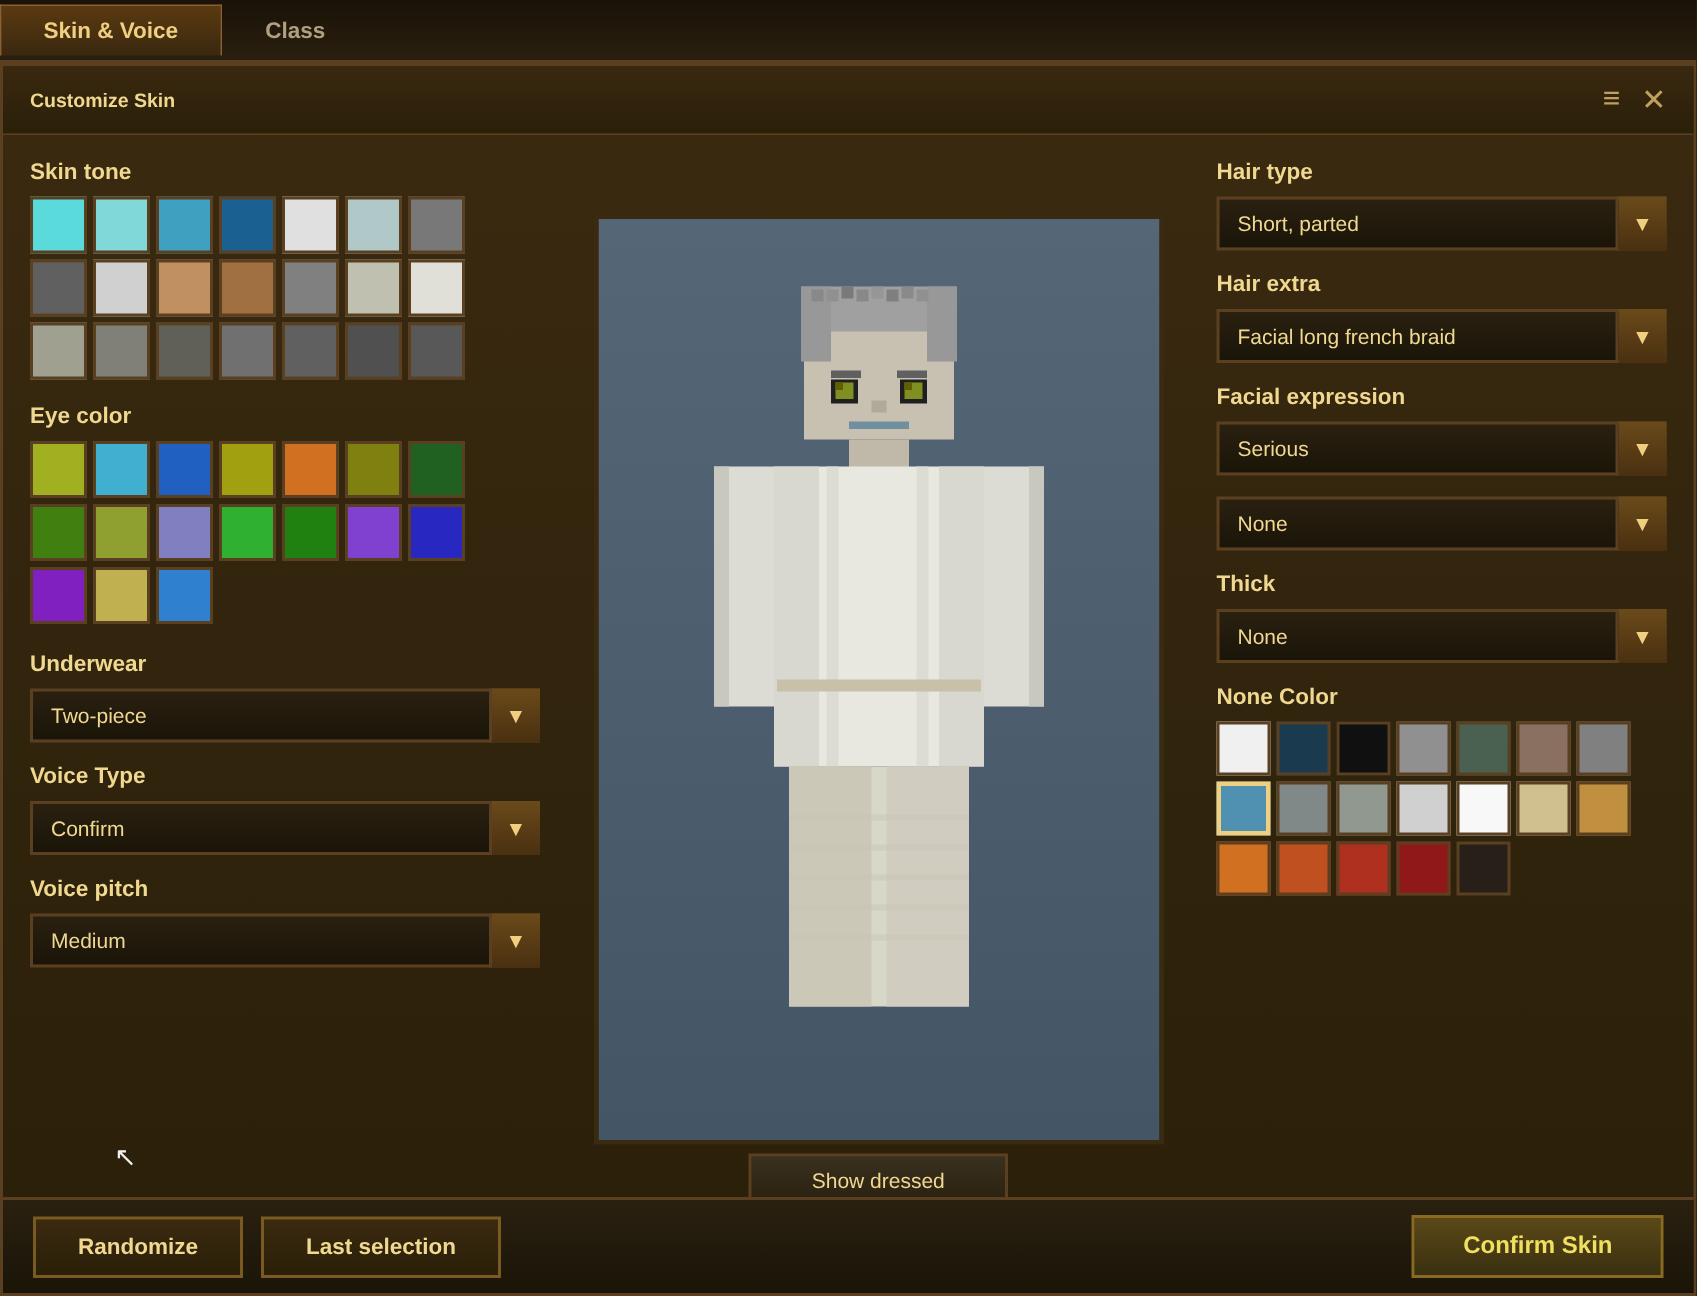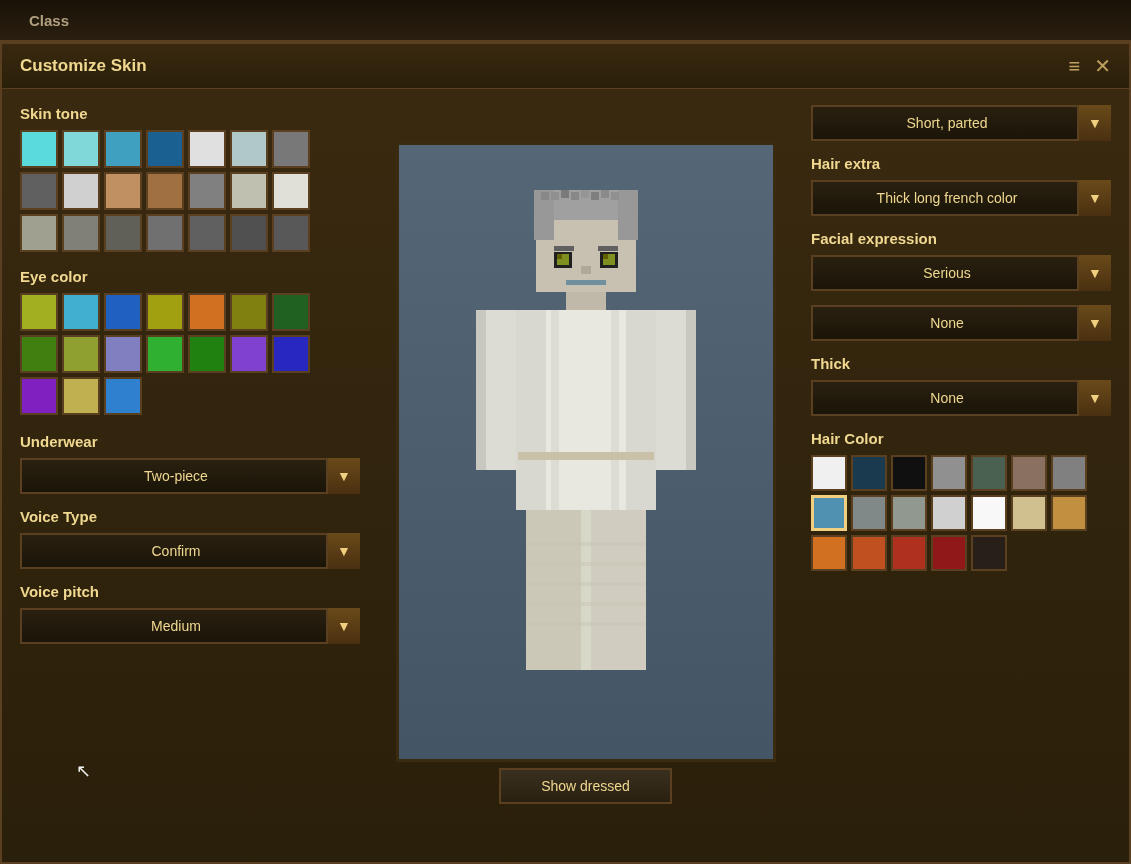--- a/index.html
+++ b/index.html
@@ -51,21 +51,21 @@
     .title-bar {
       display: flex;
       align-items: center;
       justify-content: space-between;
       padding: 10px 18px;
       border-bottom: 1px solid #5a4020;
       background: linear-gradient(to bottom, #3a2810, #2a2008);
     }
     .title-bar .title {
       color: #f0d890;
-      font-size: 17px;
+      font-size: 13px;
       font-weight: bold;
     }
     .title-bar .title-icons {
       display: flex;
       gap: 14px;
       align-items: center;
     }
     .title-bar .title-icons span {
       color: #c0a060;
       font-size: 20px;
@@ -112,21 +112,20 @@
     .eye-color-grid {
       display: grid;
       grid-template-columns: repeat(7, 38px);
       gap: 4px;
       margin-bottom: 18px;
     }
 
     
     .dropdown-wrapper {
       margin-bottom: 16px;
-      text-align: center;
     }
 
     
     .custom-dropdown {
       position: relative;
       width: 100%;
       margin-bottom: 14px;
     }
     .custom-dropdown-display {
       background: linear-gradient(to bottom, #2a2010, #1a1508);
@@ -260,20 +259,23 @@
       left: 74px;
       font-size: 18px;
       color: #f0f0f0;
       pointer-events: none;
     }
   </style>
 </head>
 <body>
 
 <div class="top-bar">
+  <div class="tab active">
+    <span>Skin &amp; Voice</span>
+  </div>
   <div class="tab inactive">
     <span>Class</span>
   </div>
 </div>
 
 <div class="window">
 
   <div class="title-bar">
     <span class="title">Customize Skin</span>
     <div class="title-icons">
@@ -414,49 +416,50 @@
           <rect x="70" y="420" width="120" height="4" fill="#c8c4b4" opacity="0.5"></rect>
           <rect x="70" y="440" width="120" height="4" fill="#c8c4b4" opacity="0.5"></rect>
           <rect x="70" y="460" width="120" height="4" fill="#c8c4b4" opacity="0.5"></rect>
         </svg>
       </div>
       <button class="show-dressed-btn">Show dressed</button>
     </div>
 
     <div class="right-panel">
 
+      <div class="section-label">Hair type</div>
       <div class="custom-dropdown dropdown-wrapper">
         <div class="custom-dropdown-display">Short, parted</div>
         <div class="custom-dropdown-btn">▼</div>
       </div>
 
       <div class="section-label">Hair extra</div>
       <div class="custom-dropdown dropdown-wrapper">
-        <div class="custom-dropdown-display">Thick long french color</div>
+        <div class="custom-dropdown-display">Facial long french braid</div>
         <div class="custom-dropdown-btn">▼</div>
       </div>
 
       <div class="section-label">Facial expression</div>
       <div class="custom-dropdown dropdown-wrapper">
         <div class="custom-dropdown-display">Serious</div>
         <div class="custom-dropdown-btn">▼</div>
       </div>
 
       <div class="custom-dropdown dropdown-wrapper">
         <div class="custom-dropdown-display">None</div>
         <div class="custom-dropdown-btn">▼</div>
       </div>
 
       <div class="section-label">Thick</div>
       <div class="custom-dropdown dropdown-wrapper">
         <div class="custom-dropdown-display">None</div>
         <div class="custom-dropdown-btn">▼</div>
       </div>
 
-      <div class="section-label">Hair Color</div>
+      <div class="section-label">None Color</div>
       <div class="hair-color-grid" id="hair-color-grid">
           <div class="hair-swatch" style="background: rgb(240, 240, 240);"></div>
           <div class="hair-swatch" style="background: rgb(26, 58, 80);"></div>
           <div class="hair-swatch" style="background: rgb(16, 16, 16);"></div>
           <div class="hair-swatch" style="background: rgb(144, 144, 144);"></div>
           <div class="hair-swatch" style="background: rgb(74, 96, 80);"></div>
           <div class="hair-swatch" style="background: rgb(138, 112, 96);"></div>
           <div class="hair-swatch" style="background: rgb(128, 128, 128);"></div>
           <div class="hair-swatch selected" style="background: rgb(80, 144, 176);"></div>
           <div class="hair-swatch" style="background: rgb(128, 136, 136);"></div>
@@ -468,14 +471,21 @@
           <div class="hair-swatch" style="background: rgb(208, 112, 32);"></div>
           <div class="hair-swatch" style="background: rgb(192, 80, 32);"></div>
           <div class="hair-swatch" style="background: rgb(176, 48, 32);"></div>
           <div class="hair-swatch" style="background: rgb(144, 24, 24);"></div>
           <div class="hair-swatch" style="background: rgb(40, 32, 24);"></div>
         </div>
 
     </div>
   </div>
 
+  <div class="bottom-bar">
+    <div class="bottom-left-btns">
+      <button class="btn-outline">Randomize</button>
+      <button class="btn-outline">Last selection</button>
+    </div>
+    <button class="btn-confirm">Confirm Skin</button>
+  </div>
 
 </div>
 
 </body></html>

